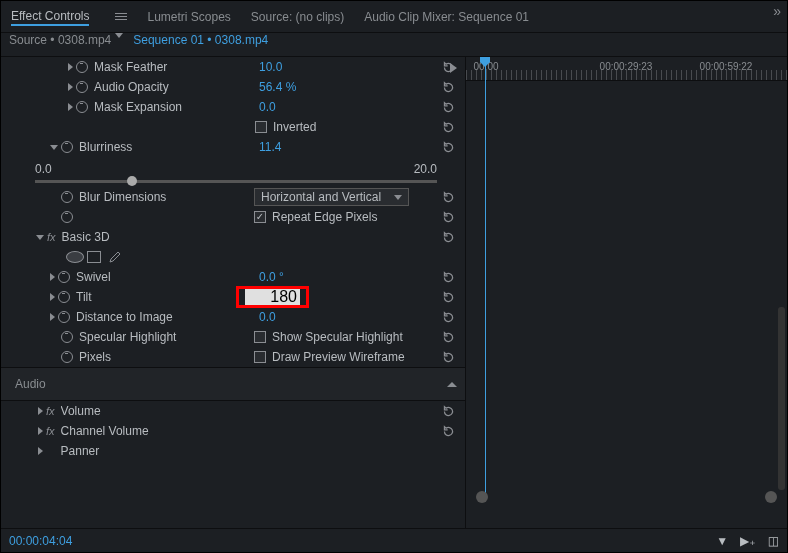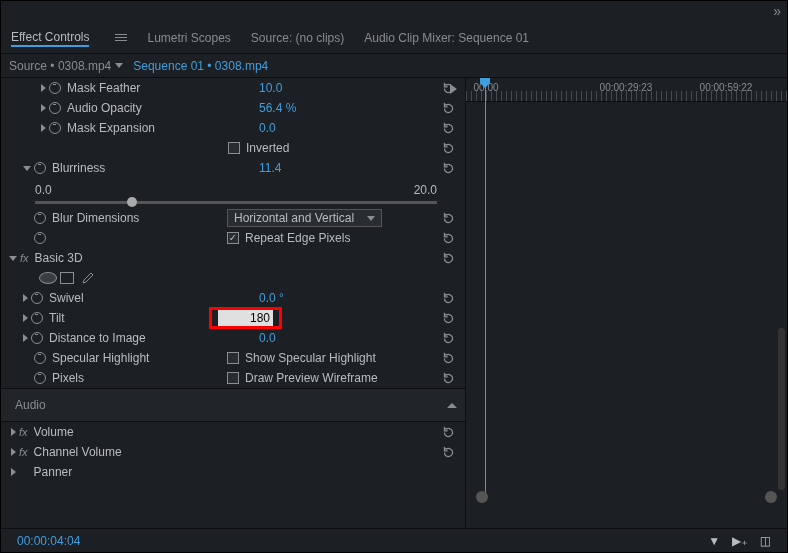--- a/index.html
+++ b/index.html
@@ -6,46 +6,46 @@
     --bg:#1c1f23; --bg2:#212428; --bg3:#292c30;
     --border:#0d0e10;
     --text:#b8bcc0; --text-dim:#888c90; --blue:#3e9fe0;
     --icon:#8a8d92;
     --highlight-red:#ff0000;
   }
   * { box-sizing:border-box; margin:0; padding:0; font-family:"Segoe UI",Arial,sans-serif; font-size:12px; color:var(--text); }
   html,body { width:788px; height:553px; background:var(--bg); overflow:hidden; }
   .panel { width:788px; height:553px; background:var(--bg); border:1px solid #000; position:relative; display:flex; flex-direction:column; }
   
-  .tabs { height:32px; display:flex; align-items:center; gap:20px; padding:0 10px; border-bottom:1px solid var(--border);margin-top:21px; }
+  .tabs { height:32px; display:flex; align-items:center; gap:20px; padding:0 10px; border-bottom:1px solid var(--border); }
   .tab { color:var(--text-dim); padding:2px 0; cursor:pointer; }
   .tab.active { color:var(--text); border-bottom:2px solid var(--blue); padding-bottom:1px; }
   .hamburger { margin-left:6px; cursor:pointer; }
   .hamburger span { display:block; width:12px; height:1px; background:var(--icon); margin:2px 0; }
   .panel-close { position:absolute; top:2px; right:6px; color:var(--icon); cursor:pointer; font-size:14px; }
   
-  .src-row { height:24px; display:flex; align-items:center; padding:0 8px; border-bottom:1px solid var(--border); position:relative; }
+  .src-row { height:24px; display:flex; padding:0 8px; border-bottom:1px solid var(--border); position:relative; }
   .src-row .srcname { color:var(--text-dim); }
   .src-row .seq { color:var(--blue); margin-left:6px; }
   .caret { display:inline-block; width:0; height:0; border-left:4px solid transparent; border-right:4px solid transparent; border-top:5px solid var(--icon); margin:0 4px; vertical-align:middle; }
   
   .split { flex:1; display:flex; overflow:hidden; }
   .left { width:465px; overflow-y:auto; border-right:1px solid var(--border); }
   .right { flex:1; position:relative; background:var(--bg); }
   
-  .row { height:20px; display:flex; align-items:center; padding-right:8px; }
+  .row { height:20px; display:flex; align-items:center; padding-right:8px;margin-left:27px; }
   .twirl { width:0;height:0; border-top:4px solid transparent; border-bottom:4px solid transparent; border-left:5px solid var(--icon); margin-right:3px; cursor:pointer; }
   .twirl.open { border-left:4px solid transparent; border-right:4px solid transparent; border-top:5px solid var(--icon); border-bottom:none; }
   .stopwatch { width:12px; height:12px; border:1.2px solid var(--icon); border-radius:50%; position:relative; margin-right:6px; cursor:pointer; flex-shrink:0; }
   .stopwatch::after { content:""; position:absolute; width:3px; height:1px; background:var(--icon); top:1px; left:3px; }
   .indent { display:inline-block; }
   .name { flex:1; color:var(--text); white-space:nowrap; overflow:hidden; }
   .val { width:180px; color:var(--blue); cursor:ew-resize; }
   .val.editing { width:55px; }
-  .editing input { width:55px; height:16px; background:#e0e0e0; color:#000; border:none; text-align:right; padding:0 3px; font-size:12px;}
+  .editing input { width:55px; height:16px; background:#e0e0e0; color:#000; border:none; text-align:right; padding:0 3px; font-size:16px;}
   .highlight-box { border:3px solid var(--highlight-red); padding:0 6px; display:inline-block; }
   .reset-btn { width:18px; height:16px; color:var(--icon); cursor:pointer; display:flex; align-items:center; justify-content:center; }
   .reset-btn svg { width:13px; height:13px; stroke:var(--icon); fill:none; stroke-width:1.5; }
   .checkbox { width:12px; height:12px; border:1px solid var(--icon); display:inline-flex; align-items:center; justify-content:center; margin-right:6px; cursor:pointer; background:var(--bg3);}
   .checkbox.checked::after { content:"✓"; font-size:10px; color:var(--text); line-height:1; }
   .dropdown { width:155px; height:18px; border:1px solid #555; display:flex; align-items:center; padding:0 6px; justify-content:space-between; cursor:pointer; background:var(--bg3); }
   .dropdown .caret { margin:0; }
   
   .slider-row { height:30px; padding:0 28px 0 34px; display:flex; flex-direction:column; justify-content:center; }
   .slider-labels { display:flex; justify-content:space-between; font-size:11px; color:var(--text-dim); }
@@ -64,21 +64,21 @@
   .tl-tick { position:absolute; top:4px; font-size:10px; color:var(--text-dim); transform:translateX(-50%); }
   .tl-ruler { position:absolute; bottom:0; left:0; right:0; height:10px; background:repeating-linear-gradient(90deg,var(--icon) 0,var(--icon) 1px,transparent 1px,transparent 5px); opacity:.4;}
   .play-tri { position:absolute; left:-16px; top:6px; width:0;height:0;border-top:5px solid transparent;border-bottom:5px solid transparent;border-left:7px solid var(--icon); cursor:pointer;}
   .playhead { position:absolute; top:0; bottom:35px; left:19px; width:1px; background:var(--blue); }
   .playhead::before { content:""; position:absolute; top:0; left:-5px; width:10px; height:10px; background:var(--blue); clip-path:polygon(0 0,100% 0,100% 50%,50% 100%,0 50%); }
   .scroll-v { position:absolute; right:2px; top:250px; bottom:38px; width:7px; background:#333; border-radius:3px;}
   .scroll-h { position:absolute; bottom:28px; left:10px; right:10px; height:7px; background:transparent; display:flex; align-items:center;}
   .scroll-h .thumb { width:12px; height:12px; border-radius:50%; background:#555; cursor:grab;}
   .scroll-h .end { width:12px; height:12px; border-radius:50%; background:#555; margin-left:auto; cursor:grab;}
   
-  .footer { height:24px; display:flex; align-items:center; padding:0 16px; border-top:1px solid var(--border); }
+  .footer { height:24px; display:flex; align-items:center; padding:0 8px; border-top:1px solid var(--border); }
   .timecode { color:var(--blue); font-size:12px;}
   .foot-icons { margin-left:auto; display:flex; gap:12px; align-items:center; color:var(--icon);}
   .foot-icons span { cursor:pointer; }
   ::-webkit-scrollbar { width:0; height:0; }
 </style>
 </head>
 <body>
 
 <div class="panel">
   <span class="panel-close">»</span>

